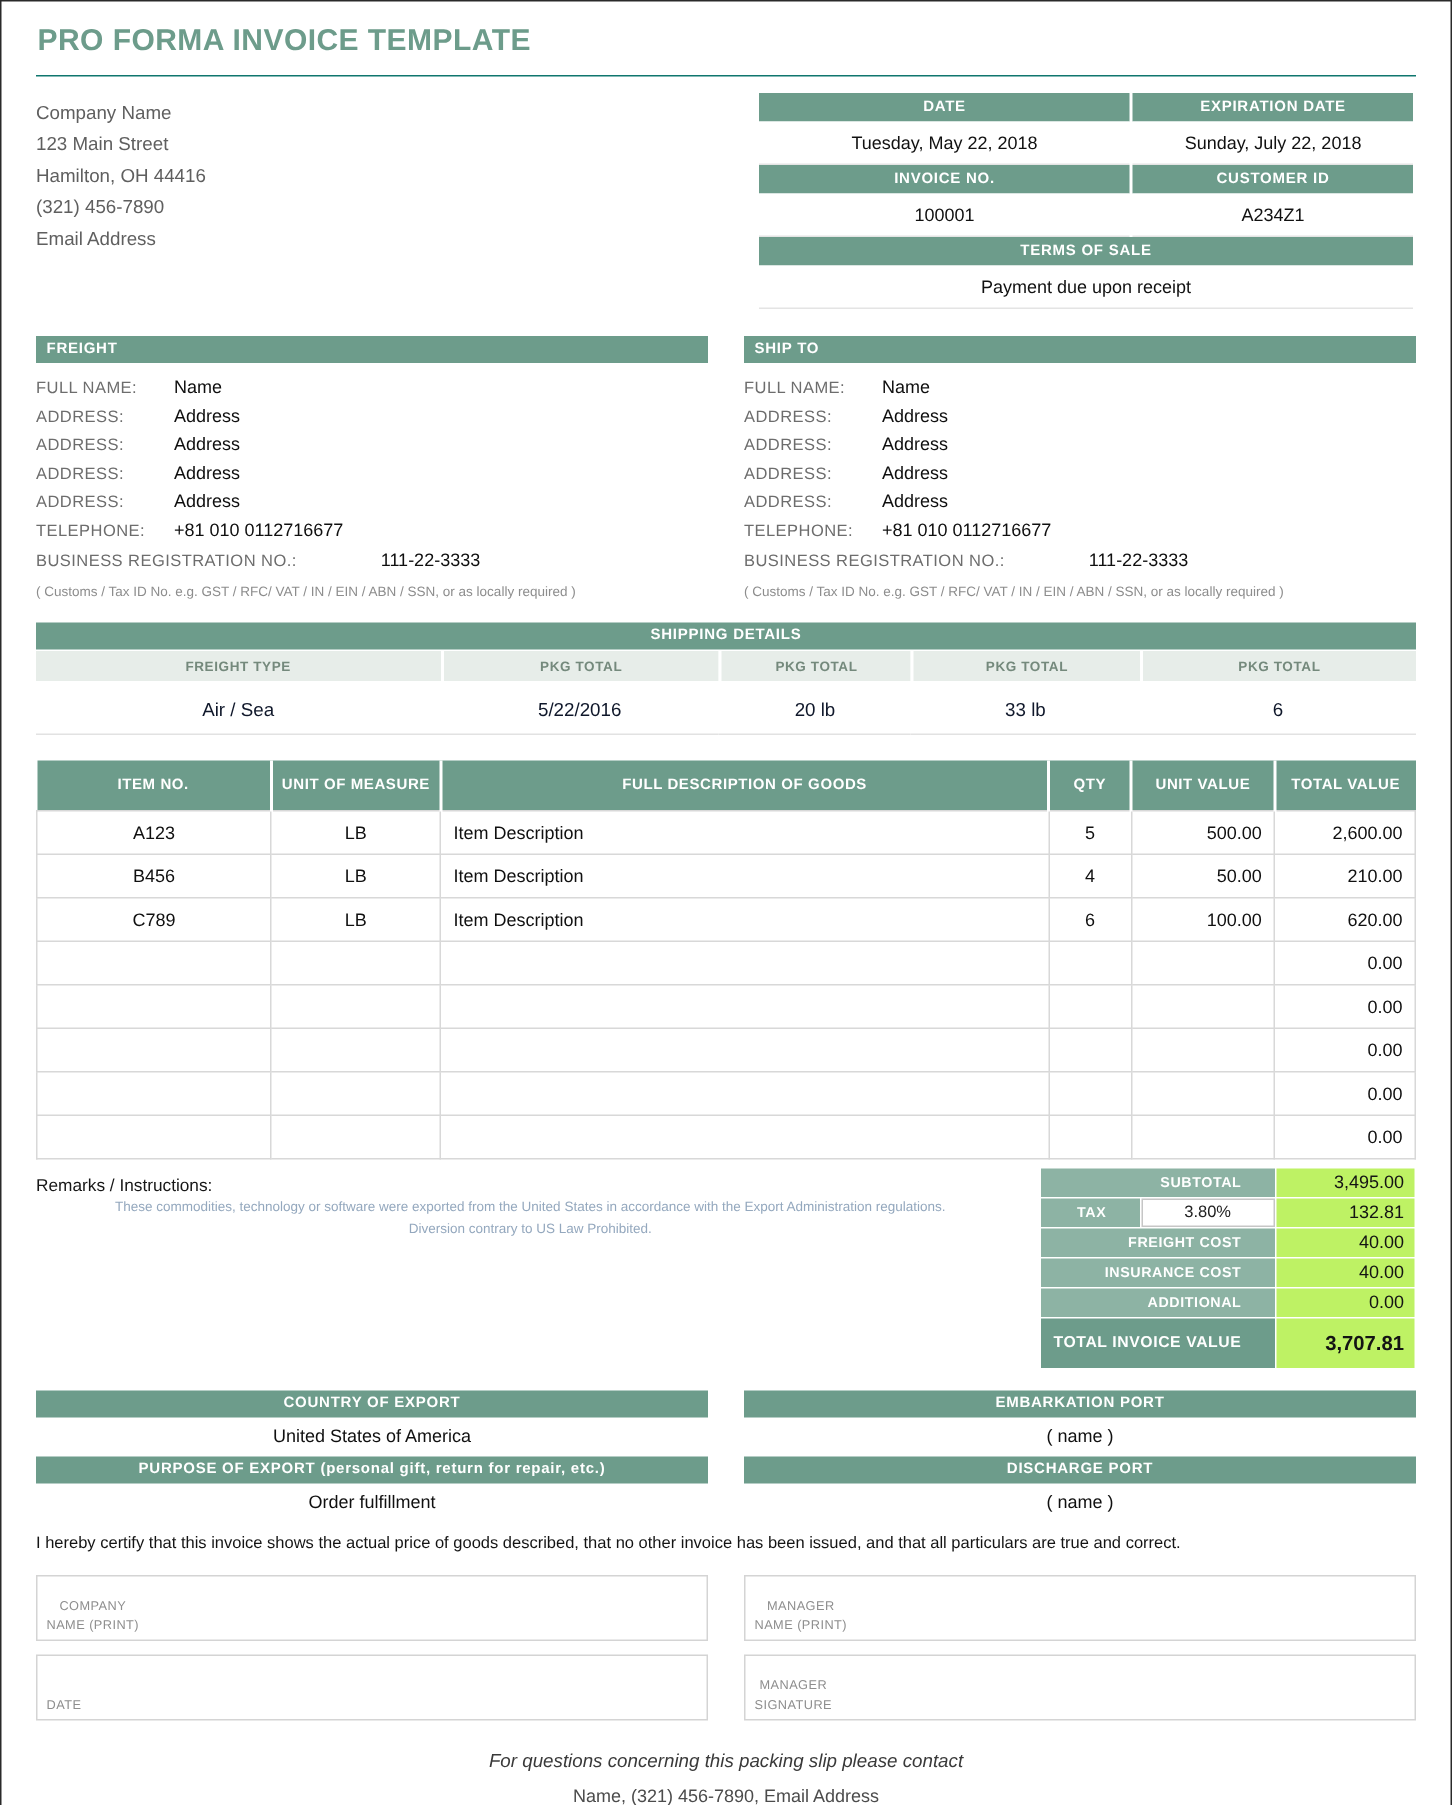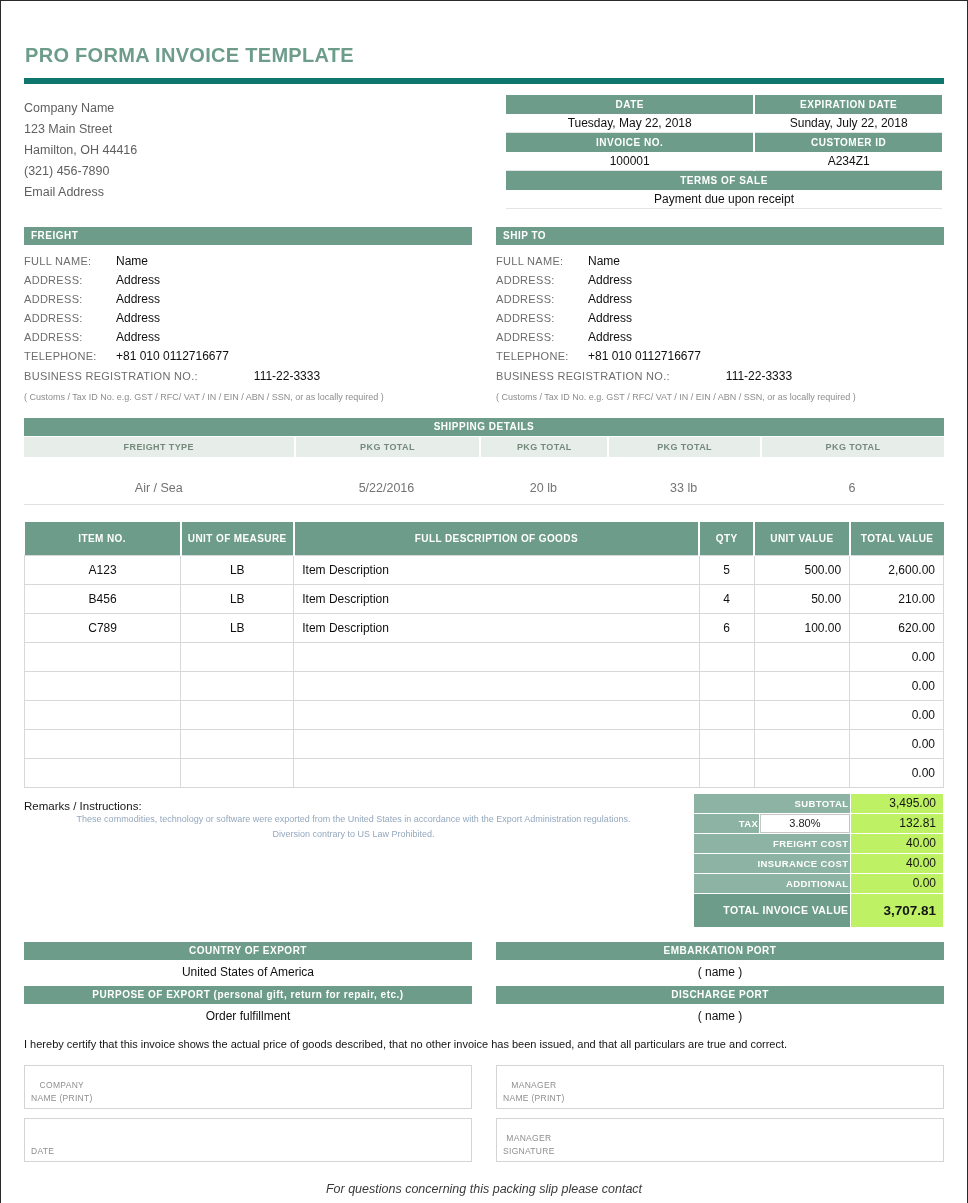--- a/index.html
+++ b/index.html
@@ -3,30 +3,30 @@
 <meta charset="utf-8">
 <style>
   * { box-sizing: border-box; margin: 0; padding: 0; }
   html, body { background: #ffffff; }
   body { font-family: "Liberation Sans", "DejaVu Sans", sans-serif; color: #1b1b1b; }
 
   .page { width: 968px; min-height: 1203px; background: #fff; border: 1px solid #2a2a2a;
           position: relative; padding: 13px 23px 46px 23px; }
 
   .page-title { color: var(--accent, #6d9c8b); font-size: 20px; font-weight: bold;
-                letter-spacing: 0.3px; padding: 2px 0 11px 1px; border-bottom: 6px solid #0f766e; margin-top: 28px; }
+                letter-spacing: 0.3px; padding: 2px 0 11px 1px; border-bottom: 1px solid #0f766e; }
 
   .top { display: flex; margin-top: 11px; }
   .company { width: 430px; padding-top: 3px; }
   .company .cline { color: #5f5f5f; font-size: 12.5px; line-height: 21px; }
 
   table.meta { margin-left: auto; width: 440px; border-collapse: separate; border-spacing: 2px 0; }
   table.meta th { background: var(--accent, #6d9c8b); color: #fff; font-size: 10px; font-weight: bold;
                   letter-spacing: 0.5px; height: 19px; text-align: center; }
-  table.meta td { height: 19px; text-align: center; font-size: 12px; color: #111;
+  table.meta td { height: 29px; text-align: center; font-size: 12px; color: #111;
                   border-bottom: 1px solid #e4e4e4; background: #fff; }
 
   .parties { display: flex; gap: 24px; margin-top: 18px; }
   .party { flex: 1; }
   .bar { background: var(--accent, #6d9c8b); color: #fff; font-size: 10px; font-weight: bold;
          letter-spacing: 0.5px; padding: 3px 7px 4px; }
   .bar.center { text-align: center; }
   .frow { display: flex; align-items: baseline; height: 19px; }
   .frow.first { margin-top: 9px; }
   .flabel { width: 92px; flex: none; font-size: 11px; color: #6d6d6d; letter-spacing: 0.3px; }
@@ -34,40 +34,40 @@
   .frow.reg { height: 20px; margin-top: 1px; }
   .frow.reg .flabel { width: auto; margin-right: 56px; }
   .party-note { font-size: 9px; color: #8d8d8d; margin-top: 3px; }
 
   .shipping { margin-top: 16px; }
   .ship-grid { display: grid; grid-template-columns: 29.3% 20.2% 13.9% 16.6% 20%; }
   .ship-grid .shead { background: #e7ede9; color: #74897c; font-size: 9px; font-weight: bold;
                       letter-spacing: 0.4px; text-align: center; padding: 5px 0; margin-top: 1px;
                       border-left: 2px solid #fff; }
   .ship-grid .shead.nb { border-left: none; }
-  .ship-grid .sval { text-align: center; font-size: 12.5px; color: #737373; padding: 24px 0 9px;
+  .ship-grid .sval { text-align: center; font-size: 12.5px; color: #0f172a; padding: 12px 0 9px;
                      border-bottom: 1px solid #e2e2e2; }
 
   table.items { width: 100%; margin-top: 17px; border-collapse: collapse; }
   table.items th { background: var(--accent, #6d9c8b); color: #fff; font-size: 10px; font-weight: bold;
                    letter-spacing: 0.4px; height: 33px; border-left: 2px solid #fff; }
   table.items th.nb { border-left: none; }
   table.items td { border: 1px solid #d8d8d8; height: 29px; font-size: 12px; color: #101010; padding: 0 8px; }
   table.items td.c { text-align: center; }
   table.items td.r { text-align: right; }
 
   .bottom { display: flex; margin-top: 5px; }
   .bottom-left { flex: 1; display: flex; flex-direction: column; justify-content: flex-start; padding-right: 10px; }
   .remarks { font-size: 11.5px; color: #161616; padding-top: 7px; }
   .legal { font-size: 9px; color: var(--legal, #94a8be); text-align: center; line-height: 1.7; padding-bottom: 4px; }
 
   table.totals { width: 251px; flex: none; border-collapse: separate; border-spacing: 1px; }
   table.totals td { height: 19px; }
   td.tlabel { background: var(--accent-mid, #8db3a4); color: #fff; font-size: 9.5px; font-weight: bold;
-              letter-spacing: 0.4px; text-align: right; padding-right: 1px; }
+              letter-spacing: 0.4px; text-align: right; padding-right: 22px; }
   td.tvalue { background: #bef264; font-size: 12px; color: #141414; text-align: right; padding-right: 7px; }
   td.trate { background: #fff; border: 1px solid #c6c6c6; text-align: center; font-size: 11px; color: #222; }
   tr.grand td.tlabel { background: var(--accent, #6d9c8b); height: 33px; font-size: 10.5px; }
   tr.grand td.tvalue { font-size: 13.5px; font-weight: bold; }
 
   .export { display: flex; gap: 24px; margin-top: 14px; }
   .export .ecol { flex: 1; }
   .eval { text-align: center; font-size: 12px; color: #101010; padding: 5px 0 7px; }
 
   .certify { margin-top: 8px; font-size: 11px; color: #141414; }

